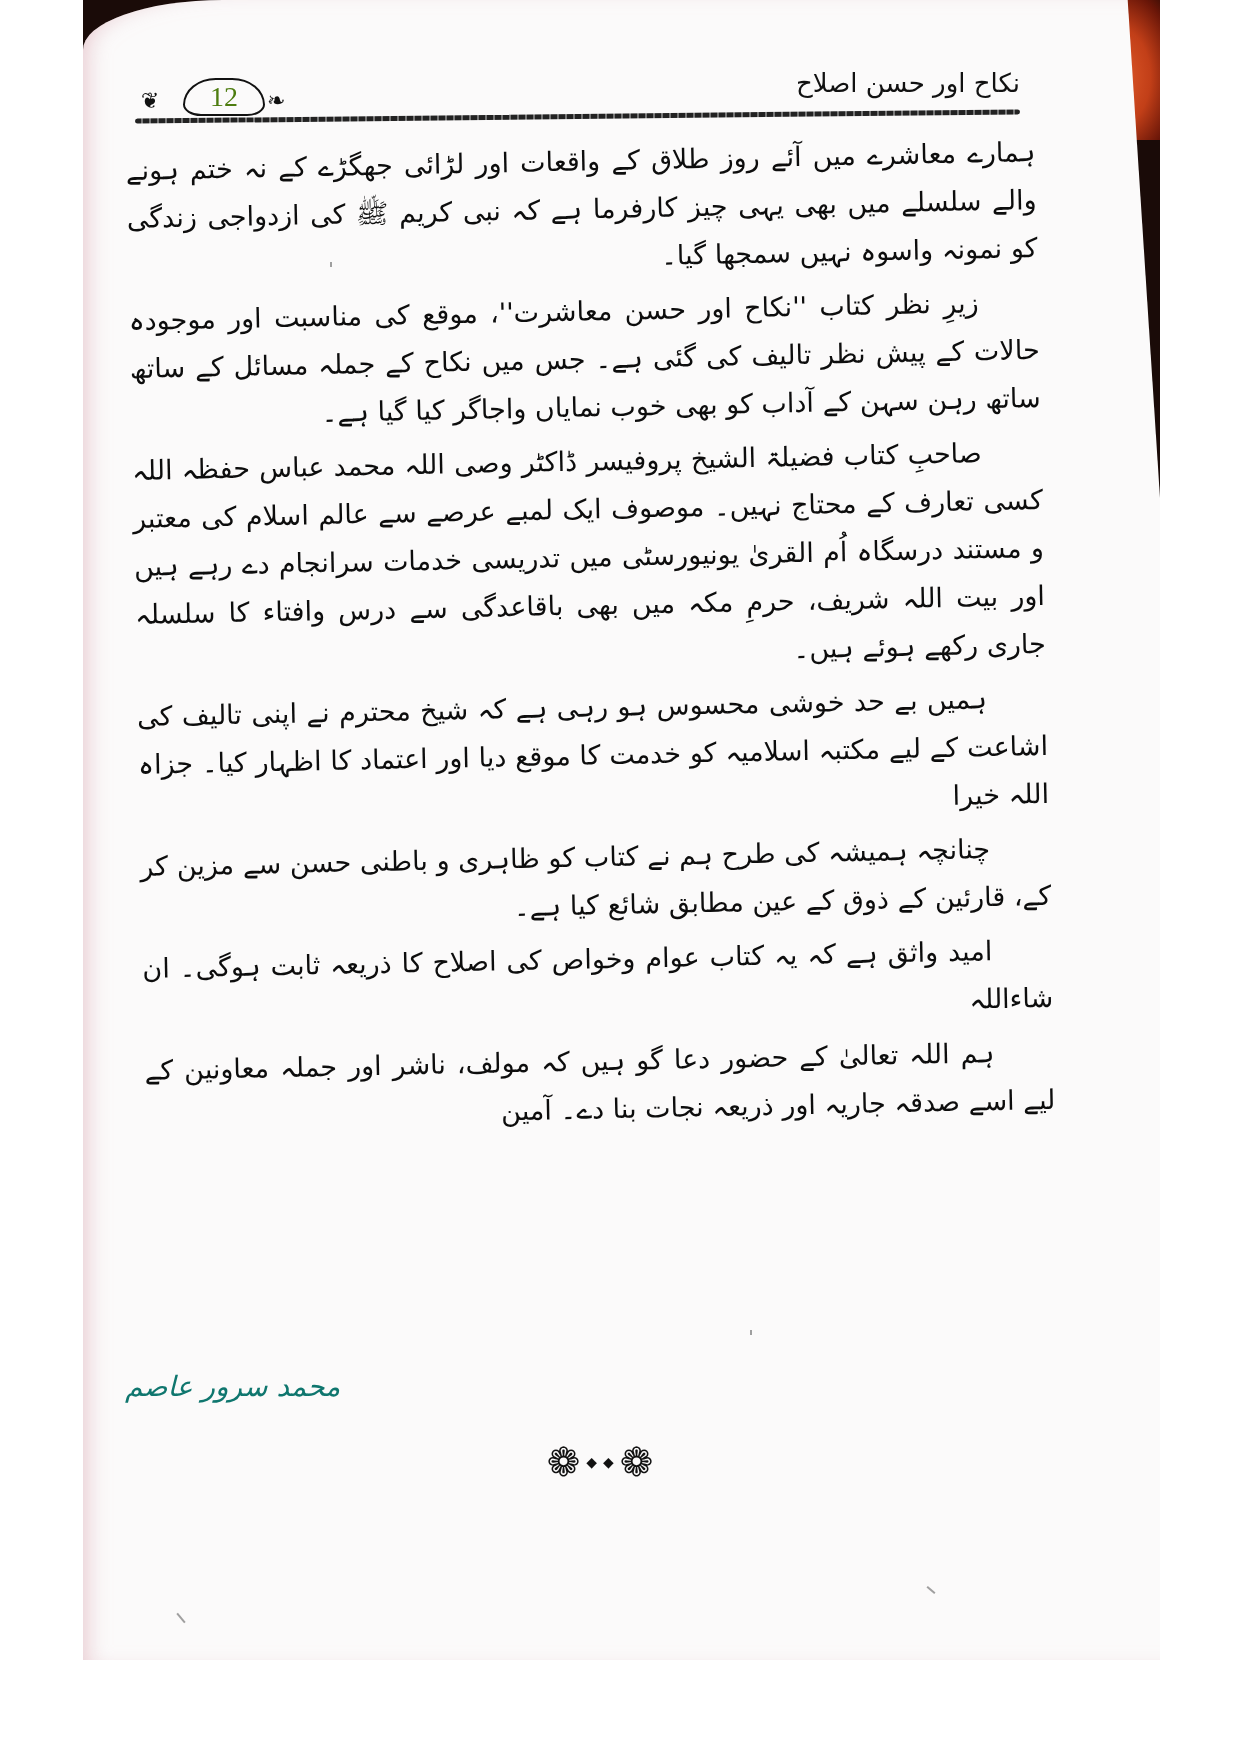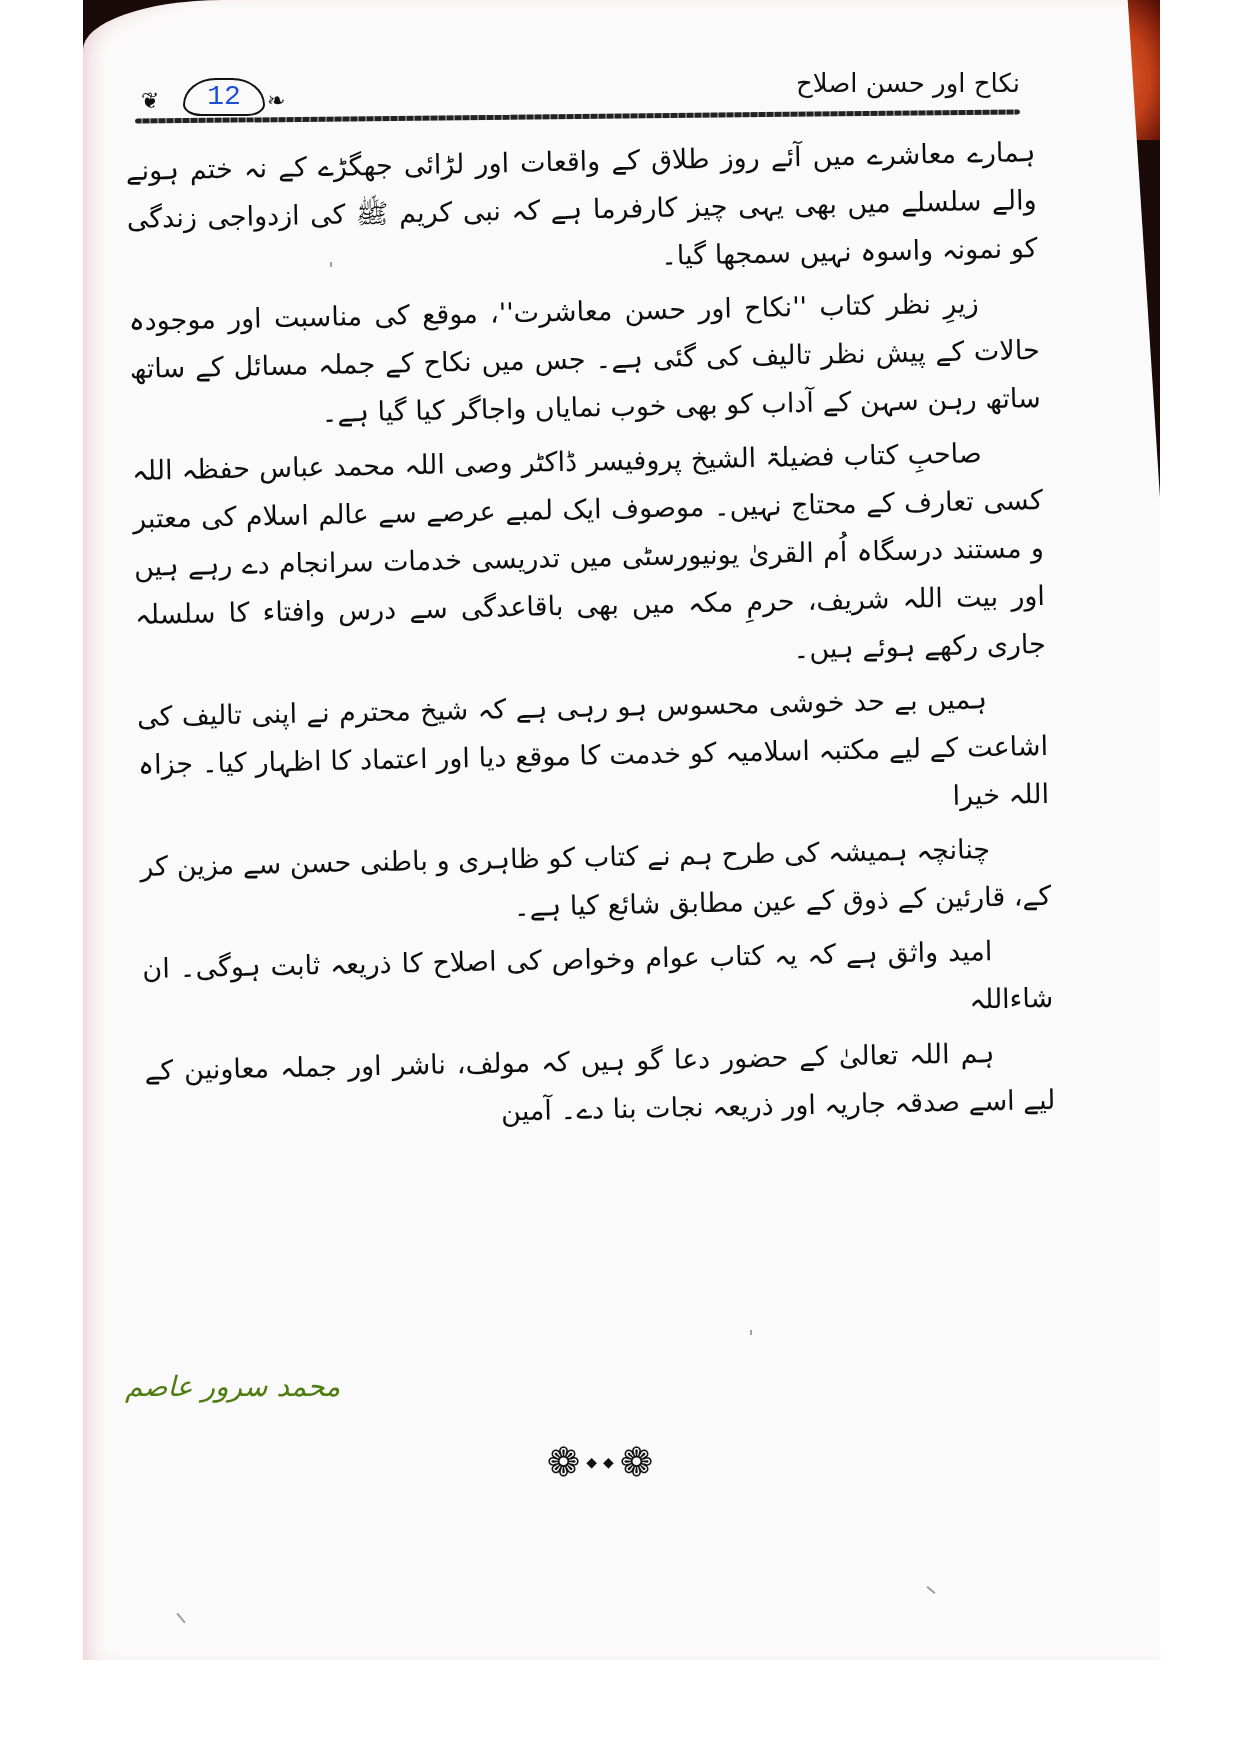--- a/index.html
+++ b/index.html
@@ -44,38 +44,38 @@
     font-family: "DejaVu Sans", sans-serif; font-size: 26px; color: #111;
     direction: rtl;
   }
   .page-number-badge {
     position: absolute; left: 48px; top: 8px; width: 78px; height: 34px;
     border: 2px solid #111; border-radius: 40% 40% 18px 18px / 70% 70% 30% 30%;
     background: #fbfafa;
     display: flex; align-items: center; justify-content: center;
   }
   .page-number {
-    font-family: Liberation Mono, monospace; font-size: 28px; color: #1d4ed8; line-height: 1;
+    font-family: Liberation Serif, serif; font-size: 28px; color: #4d7c0f; line-height: 1;
   }
   .orn-left, .orn-right {
     position: absolute; top: 18px; font-size: 22px; color: #111;
   }
   .orn-left { left: 6px; }
   .orn-right { left: 132px; }
   .body-text {
     position: absolute; left: 125px; top: 128px; width: 910px;
     direction: rtl; text-align: justify;
     font-family: "DejaVu Sans", sans-serif; font-size: 27px; line-height: 48px; color: #0d0d0d;
     transform: rotate(-1.2deg); transform-origin: top right;
   }
   .para { margin: 0 0 6px 0; text-indent: 0; }
   .para.indent { text-indent: 60px; }
   .signature {
     position: absolute; left: 125px; top: 1370px;
-    direction: rtl; font-family: "DejaVu Sans", sans-serif; font-size: 28px; font-style: italic; color: #4d7c0f;
+    direction: rtl; font-family: "DejaVu Sans", sans-serif; font-size: 28px; font-style: italic; color: #0f766e;
   }
   .ornament {
     position: absolute; left: 500px; top: 1432px; width: 200px; height: 60px;
     display: flex; align-items: center; justify-content: center; gap: 6px;
     font-size: 40px; color: #111;
   }
   .ornament .dot { font-size: 14px; }
   .speck {
     position: absolute; width: 2px; height: 5px; background: #444; opacity: 0.5;
   }

